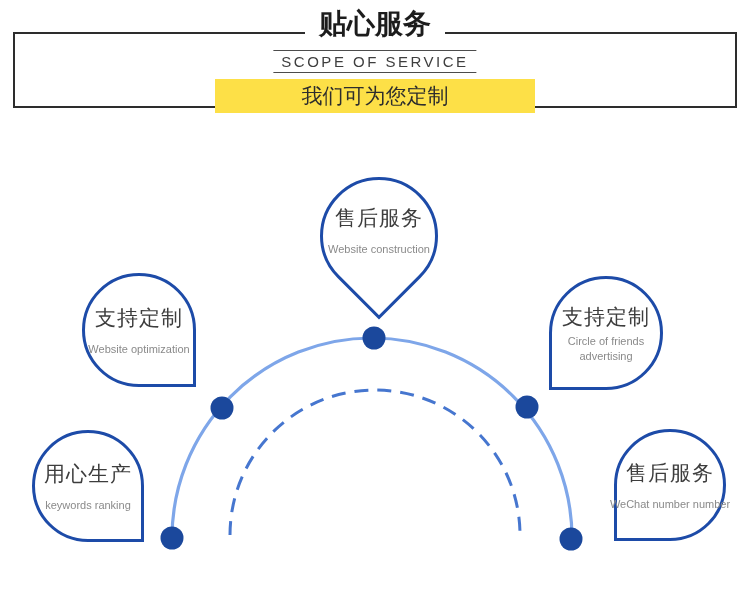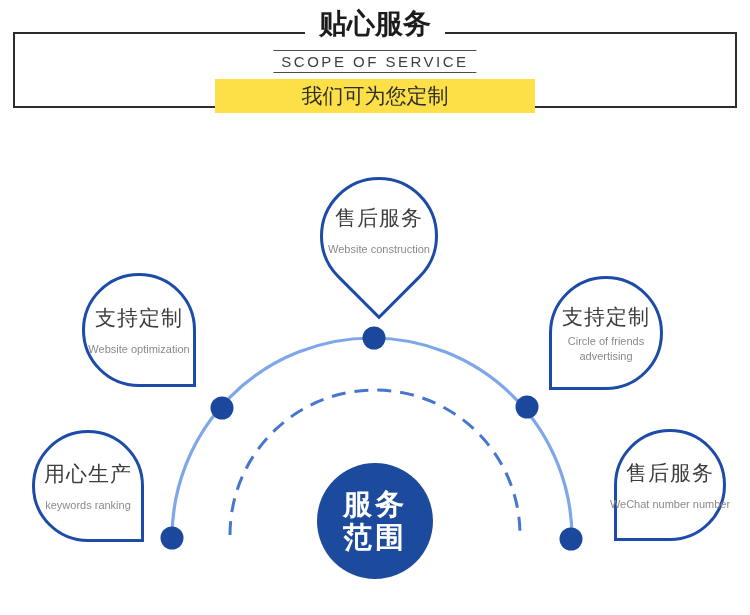--- a/index.html
+++ b/index.html
@@ -202,18 +202,14 @@
   <div class="bubble sharp-br bubble-production">
     <div class="b-title">用心生产</div>
     <div class="b-sub oneline">keywords ranking</div>
   </div>
 
   <div class="bubble sharp-bl bubble-aftersales">
     <div class="b-title">售后服务</div>
     <div class="b-sub oneline">WeChat number number</div>
   </div>
 
-  <div class="center-badge">
-    <div>服务</div>
-    <div>范围</div>
-  </div>
 
 </div>
 
 </body></html>

